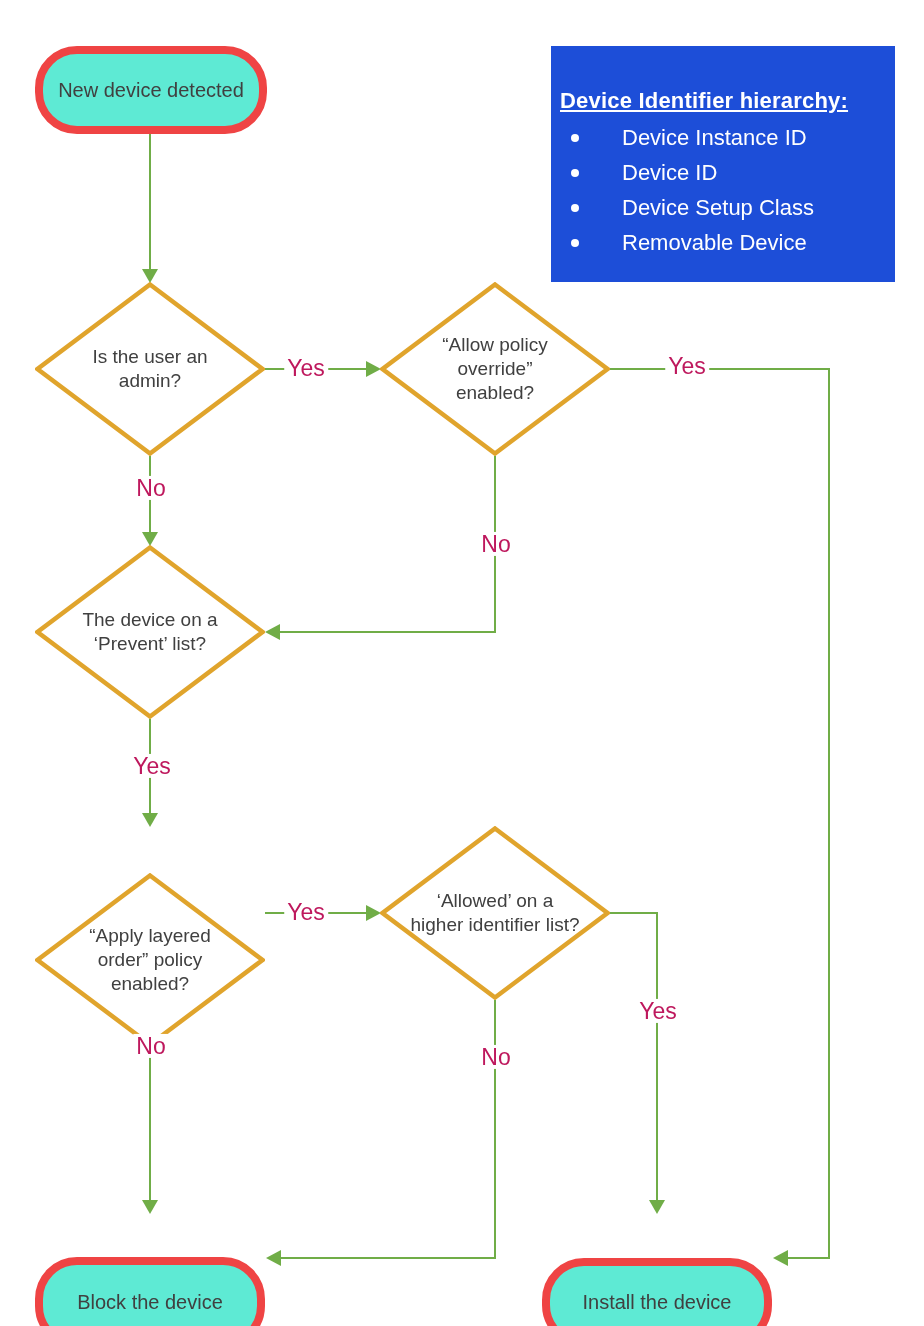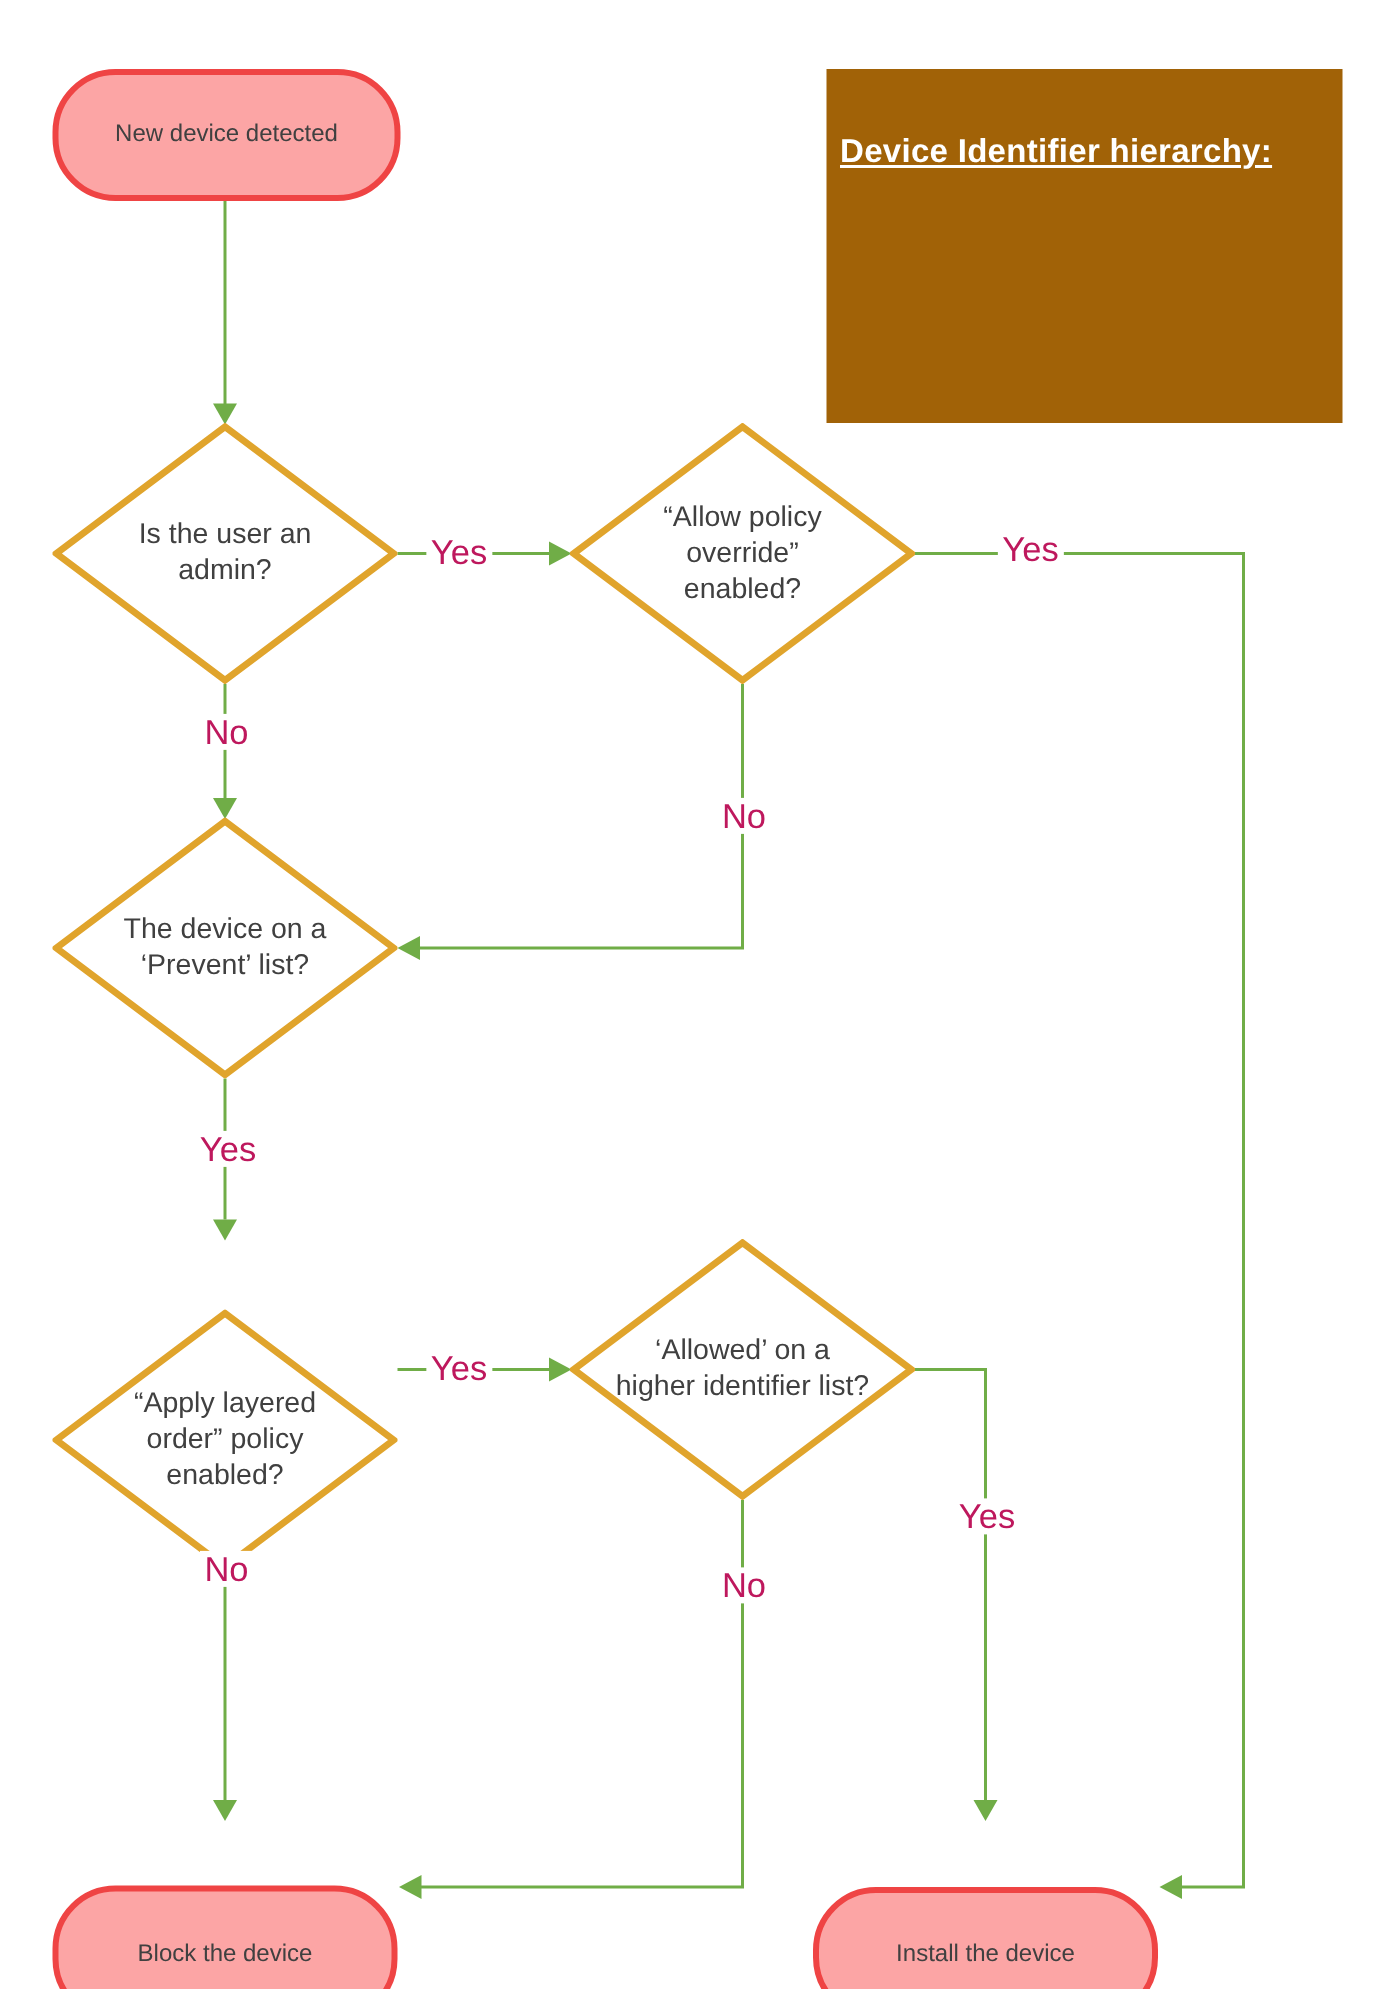--- a/index.html
+++ b/index.html
@@ -9,27 +9,27 @@
     width: 924px; height: 1326px;
     position: relative;
     overflow: hidden;
   }
   .canvas { position: absolute; left: 0; top: 0; width: 924px; height: 1326px; }
 
   .connectors { position: absolute; left: 0; top: 0; width: 924px; height: 1326px; }
 
   .terminator {
     position: absolute;
-    border: 4px solid #ef4444;
+    border: 8px solid #ef4444;
     border-radius: 42px;
-    background: #fca5a5;
+    background: #5eead4;
     display: flex; align-items: center; justify-content: center;
     text-align: center;
     color: #404040;
-    font-size: 16px;
+    font-size: 20px;
   }
 
   .diamond { position: absolute; width: 230px; height: 174px; }
   .diamond svg { position: absolute; left: 0; top: 0; }
   .diamond .diamond-label {
     position: absolute; left: 50%; top: 50%;
     transform: translate(-50%, -50%);
     text-align: center;
     color: #404040;
     font-size: 19px;
@@ -44,21 +44,21 @@
     color: #be185d;
     font-size: 23px;
     line-height: 1.05;
     white-space: nowrap;
   }
 
   .info-box {
     position: absolute;
     left: 551px; top: 46px;
     width: 344px; height: 236px;
-    background: #a16207;
+    background: #1d4ed8;
     color: #ffffff;
     padding: 42px 10px 0 9px;
   }
   .info-box .info-title {
     font-size: 22px;
     font-weight: bold;
     text-decoration: underline;
     margin-bottom: 11px;
     letter-spacing: 0.2px;
   }
@@ -108,20 +108,26 @@
       <polygon points="657,1214 649,1200 665,1200"></polygon>
     </g>
   </svg>
 
   <div class="terminator" style="left:35px; top:46px; width:232px; height:88px;">
     <span>New device detected</span>
   </div>
 
   <div class="info-box">
     <div class="info-title">Device Identifier hierarchy:</div>
+    <ul>
+      <li><span class="bullet-dot"></span><span>Device Instance ID</span></li>
+      <li><span class="bullet-dot"></span><span>Device ID</span></li>
+      <li><span class="bullet-dot"></span><span>Device Setup Class</span></li>
+      <li><span class="bullet-dot"></span><span>Removable Device</span></li>
+    </ul>
   </div>
 
   <div class="diamond" style="left:35px; top:282px;">
     <svg width="230" height="174" viewBox="0 0 230 174" xmlns="http://www.w3.org/2000/svg">
       <polygon points="115,2.5 227.5,87 115,171.5 2.5,87" fill="#ffffff" stroke="#E0A42C" stroke-width="4.5"></polygon>
     </svg>
     <span class="diamond-label" style="width:160px;text-align:center;">Is the user an admin?</span>
   </div>
 
   <div class="diamond" style="left:380px; top:282px;">

